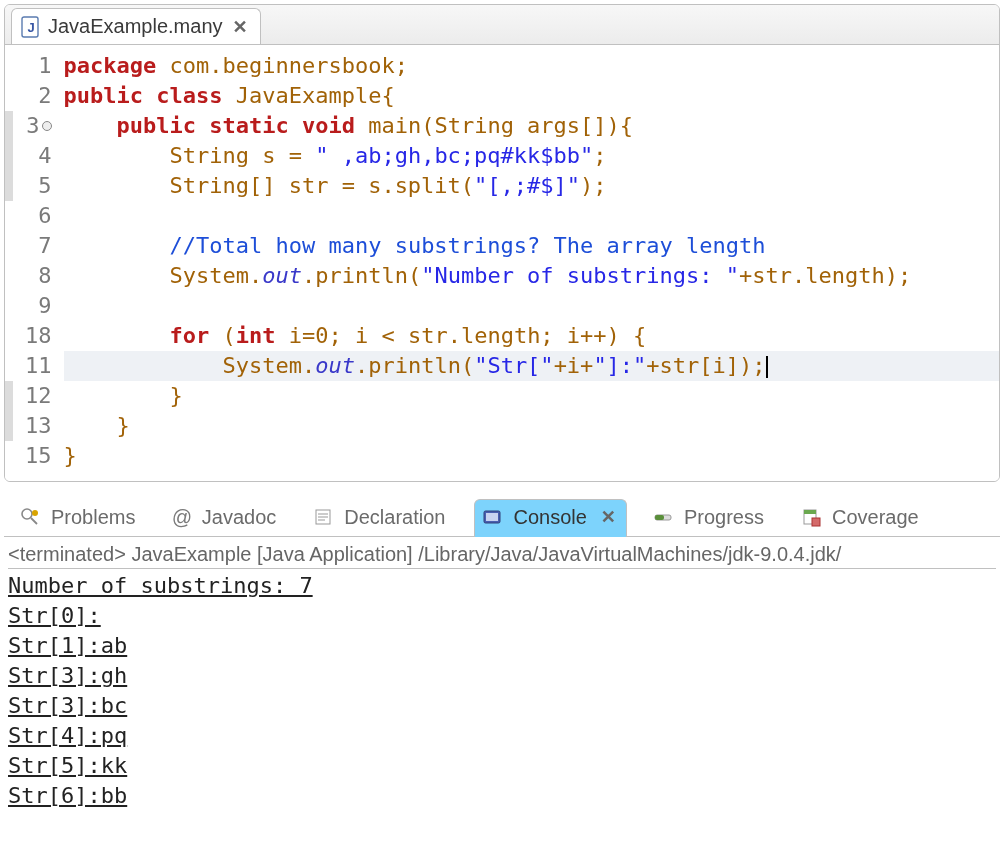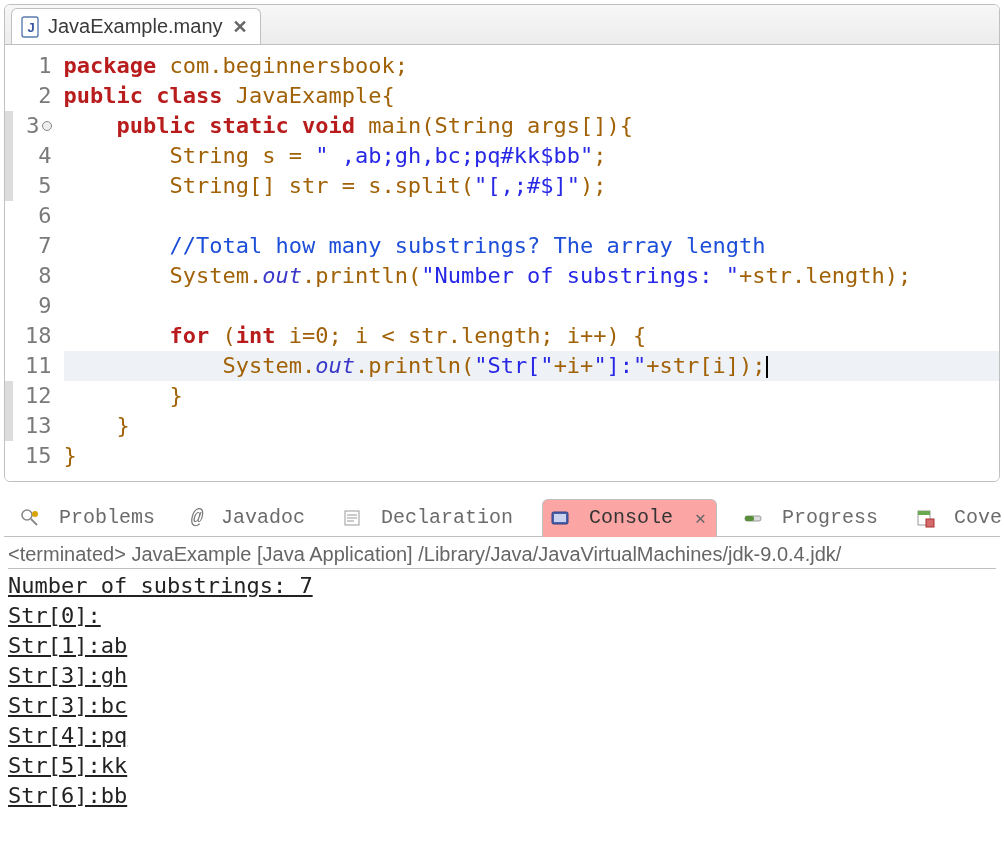--- a/index.html
+++ b/index.html
@@ -111,32 +111,30 @@
     display: flex;
     align-items: flex-end;
     gap: 18px;
     border-bottom: 1px solid #c0c0c0;
     padding: 8px 8px 0 8px;
     font-size: 20px;
     color: #6b6b6b;
   }
   .view-tab {
     display: flex;
-    align-items: center;
-    gap: 18px;
+    gap: 10px;
     padding: 6px 10px 8px 6px;
     border: 1px solid transparent;
     border-bottom: none;
     border-radius: 6px 6px 0 0;
     position: relative;
     top: 1px;
-    font-family: Liberation Mono, monospace;
   }
   .view-tab.active {
-    background: #fca5a5;
+    background: #7dd3fc;
     border-color: #c0c0c0;
     color: #333;
   }
   .view-icon {
     width: 22px; height: 22px;
     display: inline-flex;
     align-items: center;
     justify-content: center;
   }
 

